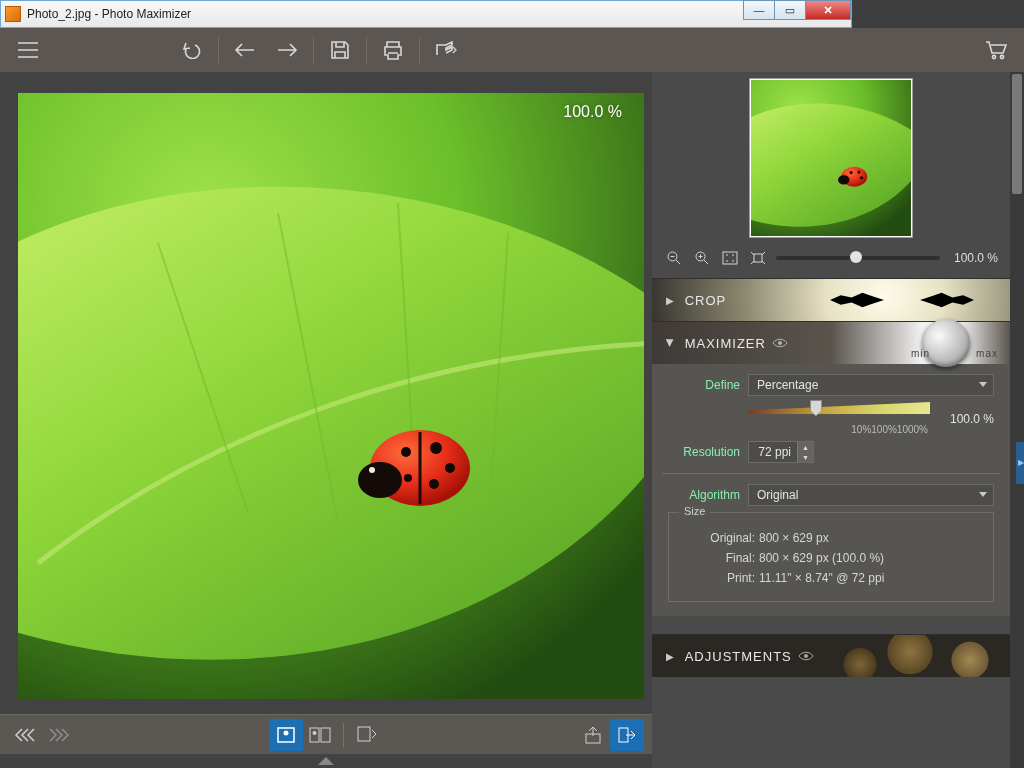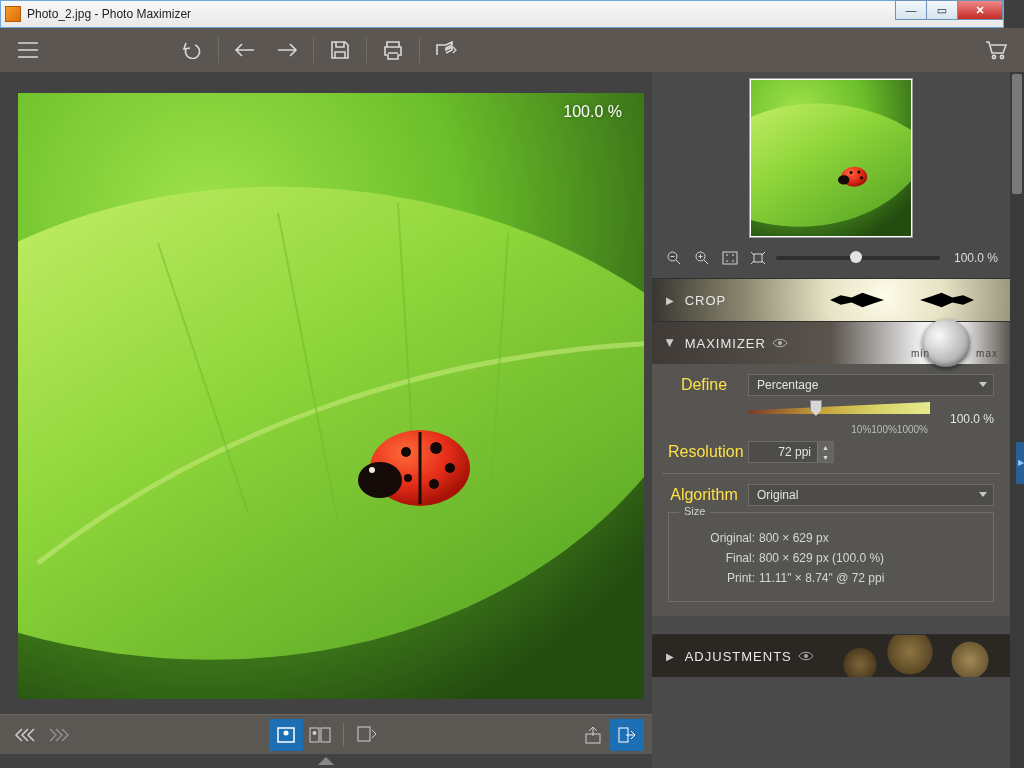--- a/index.html
+++ b/index.html
@@ -1,19 +1,19 @@
 <!DOCTYPE html>
 <html><head>
 <meta charset="utf-8">
 <style>
 * { box-sizing: border-box; margin: 0; padding: 0; font-family: "Segoe UI", Tahoma, sans-serif; }
 body { width: 1024px; height: 768px; overflow: hidden; background: #3e3e3e; }
 
 
-.window-chrome { width: 1004px; height: 28px; background: linear-gradient(#f8f8f8,#e8e8e8); border: 1px solid #6fa6da; display: flex; align-items: center; padding: 0 4px; position: relative; }
+.window-chrome { width: 852px; height: 28px; background: linear-gradient(#f8f8f8,#e8e8e8); border: 1px solid #6fa6da; display: flex; align-items: center; padding: 0 4px; position: relative; }
 .window-chrome .app-icon { width: 16px; height: 16px; background: linear-gradient(135deg,#f79a2a,#d96f08); border: 1px solid #b45b09; margin-right: 6px; }
 .window-chrome .title { font-size: 12px; color: #222; }
 .window-ctrls { position:absolute; right:0; top:-1px; display:flex; }
 .window-ctrls .wc { width:32px; height:20px; border:1px solid #6b94b8; margin-left:-1px; background:linear-gradient(#f4f8fc,#d6e3ee); display:flex;align-items:center;justify-content:center; font-size:11px; color:#334; }
 .window-ctrls .wc.close { width:46px; background:linear-gradient(#e88,#c52b25); color:#fff; font-weight:bold; }
 
 .app { width:1024px; height:740px; background:#424242; display:flex; flex-direction:column; }
 
 
 .toolbar { height:44px; background:#5b5651; display:flex; align-items:center; padding:0 8px; gap:2px; }
@@ -69,29 +69,29 @@
 .sec-max .dial { position:absolute; right:40px; top:-3px; width:48px; height:48px; border-radius:50%; background: radial-gradient(circle at 35% 35%, #fafafa, #b8b8b8 60%, #6b6b6b); box-shadow:0 2px 4px rgba(0,0,0,.5), inset 0 -2px 4px rgba(0,0,0,.3);}
 .sec-max .minmax { position:absolute; font-size:10px; color:#444; top:26px;}
 .sec-adj { background:#2b2722; position:relative;}
 .sec-adj .gears { position:absolute; right:0; top:0; bottom:0; width:200px; background:
   radial-gradient(circle at 80% 60%, #a28854 0, #6e5a34 18px, transparent 19px),
   radial-gradient(circle at 50% 40%, #8f7443 0, #5a4824 22px, transparent 23px),
   radial-gradient(circle at 25% 70%, #7d6538 0, #4c3d1f 16px, transparent 17px);}
 
 .sec-body { background:#565551; padding:10px 16px 14px 16px; color:#d8d8d8; font-size:12px; }
 .form-row { display:flex; align-items:center; margin-bottom:6px; gap:8px;}
-.form-row .lbl { width:72px; text-align:center; color:#fde047; font-size:16px;}
+.form-row .lbl { width:72px; text-align:right; color:#86efac; font-size:12px;}
 .select { flex:1; height:22px; background:#4d4c49; border:1px solid #6c6b68; display:flex;align-items:center; padding:0 8px; position:relative; font-size:12px; color:#e4e4e4;}
 .select .chev { position:absolute; right:6px; top:7px; width:0;height:0;border-left:4px solid transparent;border-right:4px solid transparent;border-top:5px solid #c8c8c8;}
 .gradient-slider { flex:1; position:relative; height:20px;}
 .gradient-slider .track { height:12px; background:linear-gradient(90deg, #7b3a26 0%, #c6a23a 40%, #d7d367 70%, #e5e98f 100%); clip-path: polygon(0 70%, 100% 0%, 100% 100%, 0 100%);}
 .gradient-slider .knob { position:absolute; top:-2px; left:34%; width:12px;height:16px; background:#d7d7d7; border:1px solid #888; clip-path: polygon(50% 100%, 0 60%, 0 0, 100% 0, 100% 60%);}
 .gradient-ticks { display:flex; justify-content:flex-end; font-size:10px; color:#bcbcbc; padding:2px 2px 0; }
 .val-right { width:56px; text-align:right; font-size:12px; color:#e4e4e4;}
-.spinner { width:86px; height:22px; background:#4d4c49; border:1px solid #6c6b68; display:flex; align-items:center; }
+.spinner { width:66px; height:22px; background:#4d4c49; border:1px solid #6c6b68; display:flex; align-items:center; }
 .spinner .spval { flex:1; text-align:right; padding-right:6px; font-size:12px; color:#e4e4e4;}
 .spinner .spbtns { width:16px; display:flex; flex-direction:column;}
 .spinner .spbtns div { height:10px; background:#656460; border-left:1px solid #777; display:flex;align-items:center;justify-content:center; font-size:7px; color:#ddd;}
 .hslider { flex:1; height:4px; background:#3a3a37; position:relative; border-radius:2px;}
 .hslider .knob { position:absolute; top:-5px; right:2px; width:12px; height:12px; background:#e2e2e2; border-radius:50%;}
 .size-box { border:1px solid #6f6e6a; padding:12px 10px 10px; margin-top:6px; position:relative;}
 .size-box .legend { position:absolute; top:-8px; left:10px; background:#565551; padding:0 5px; font-size:11px; color:#d2d2d2;}
 .size-line { font-size:12px; color:#d6d6d6; margin:6px 0 6px 20px;}
 .size-line .k { display:inline-block; width:56px; text-align:right; margin-right:4px;}
 

